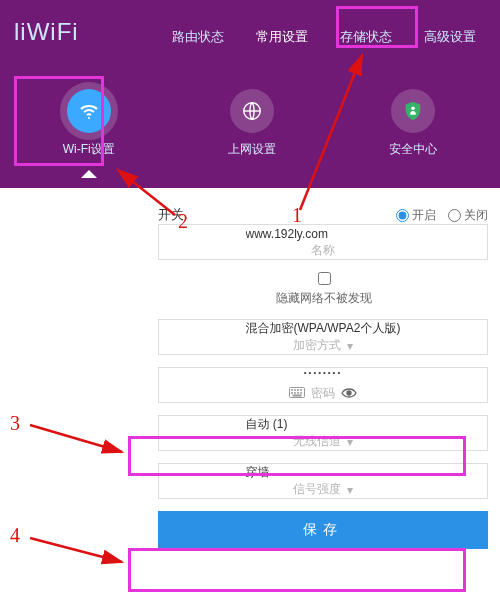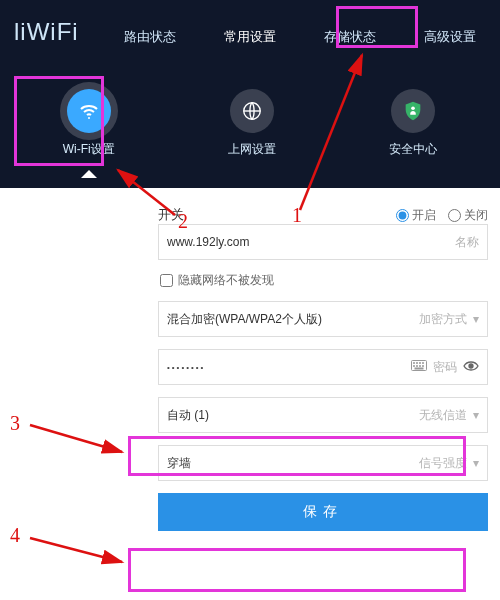--- a/index.html
+++ b/index.html
@@ -1,38 +1,38 @@
 <!DOCTYPE html>
 <html><head>
 <meta charset="utf-8">
 <style>
   * { box-sizing: border-box; margin: 0; padding: 0; }
   body { font-family: "Microsoft YaHei", Arial, sans-serif; width: 500px; height: 600px; background: #fff; overflow: hidden; position: relative; }
-  .header { background: #0f172a; height: 188px; position: relative; }
+  .header { background: #701a75; height: 188px; position: relative; }
   .brand { position: absolute; top: 18px; left: 14px; color: #cfe6f8; font-size: 24px; font-weight: 300; letter-spacing: 1px; }
-  .topnav { position: absolute; top: 22px; right: 8px; display: flex; gap: 16px; }
+  .topnav { position: absolute; top: 22px; right: 8px; display: flex; gap: 0; }
   .topnav-item { color: #d2e7f9; font-size: 13px; padding: 6px 16px; cursor: pointer; }
   .topnav-item.active { color: #fff; }
   .subnav { position: absolute; left: 0; right: 0; bottom: 20px; display: flex; justify-content: space-around; align-items: flex-end; padding: 0 6px; }
   .subnav-item { display: flex; flex-direction: column; align-items: center; gap: 8px; cursor: pointer; color: #d6ebfb; font-size: 12px; position: relative; padding-bottom: 10px; }
   .subnav-item .circ { width: 44px; height: 44px; border-radius: 50%; background: rgba(255,255,255,0.18); display: flex; align-items: center; justify-content: center; }
   .subnav-item.active .circ { background: #3aa9ff; box-shadow: 0 0 0 7px rgba(255,255,255,0.18); }
   .subnav-item.active::after { content: ""; position: absolute; bottom: -10px; left: 50%; margin-left: -8px; border: 8px solid transparent; border-bottom-color: #fff; }
   .content { padding: 18px 28px 0 28px; }
   .section-title { color: #2a91e6; font-size: 17px; margin: 18px 0 30px 0; font-weight: 400; }
   .form { width: 330px; margin-left: 130px; }
   .row { display: flex; align-items: center; margin-bottom: 0; font-size: 12px; color: #555; }
   .row .lbl { width: 40px; color: #333; font-size: 13px; }
   .row.switch .opts { margin-left: auto; display: flex; gap: 12px; }
   .radio-opt { display: flex; align-items: center; gap: 3px; color: #666; justify-content: center; }
   .radio-opt input { accent-color: #2a91e6; }
-  .field { display: flex; align-items: center; border: 1px solid #ddd; height: 36px; padding: 8px 8px; margin-bottom: 12px; background: #fff; }
+  .field { display: flex; align-items: center; border: 1px solid #ddd; height: 36px; padding: 0 8px; margin-bottom: 12px; background: #fff; flex-direction: column; }
   .field input { border: none; outline: none; flex: 1; font-size: 12px; color: #333; background: transparent; }
   .field .suffix { color: #b4b4b4; font-size: 12px; display: flex; align-items: center; gap: 6px; }
-  .check-row { display: flex; align-items: center; gap: 5px; font-size: 12px; color: #666; margin: 4px 0 12px 2px; }
+  .check-row { display: flex; align-items: center; gap: 5px; font-size: 12px; color: #666; margin: 4px 0 12px 2px; flex-direction: column; }
   .check-row input { width: 13px; height: 13px; }
   .save-btn { width: 100%; height: 38px; background: #2a91e6; color: #fff; border: none; font-size: 14px; cursor: pointer; letter-spacing: 6px; }
   .dots { letter-spacing: 2px; font-size: 8px; color: #444; }
   
   .annot { position: absolute; pointer-events: none; }
   .box-pink { border: 3px solid #e335d9; }
   .num { color: #d11; font-size: 20px; font-weight: 400; font-family: serif; }
   svg.arrow { position: absolute; overflow: visible; }
 </style>
 </head>

